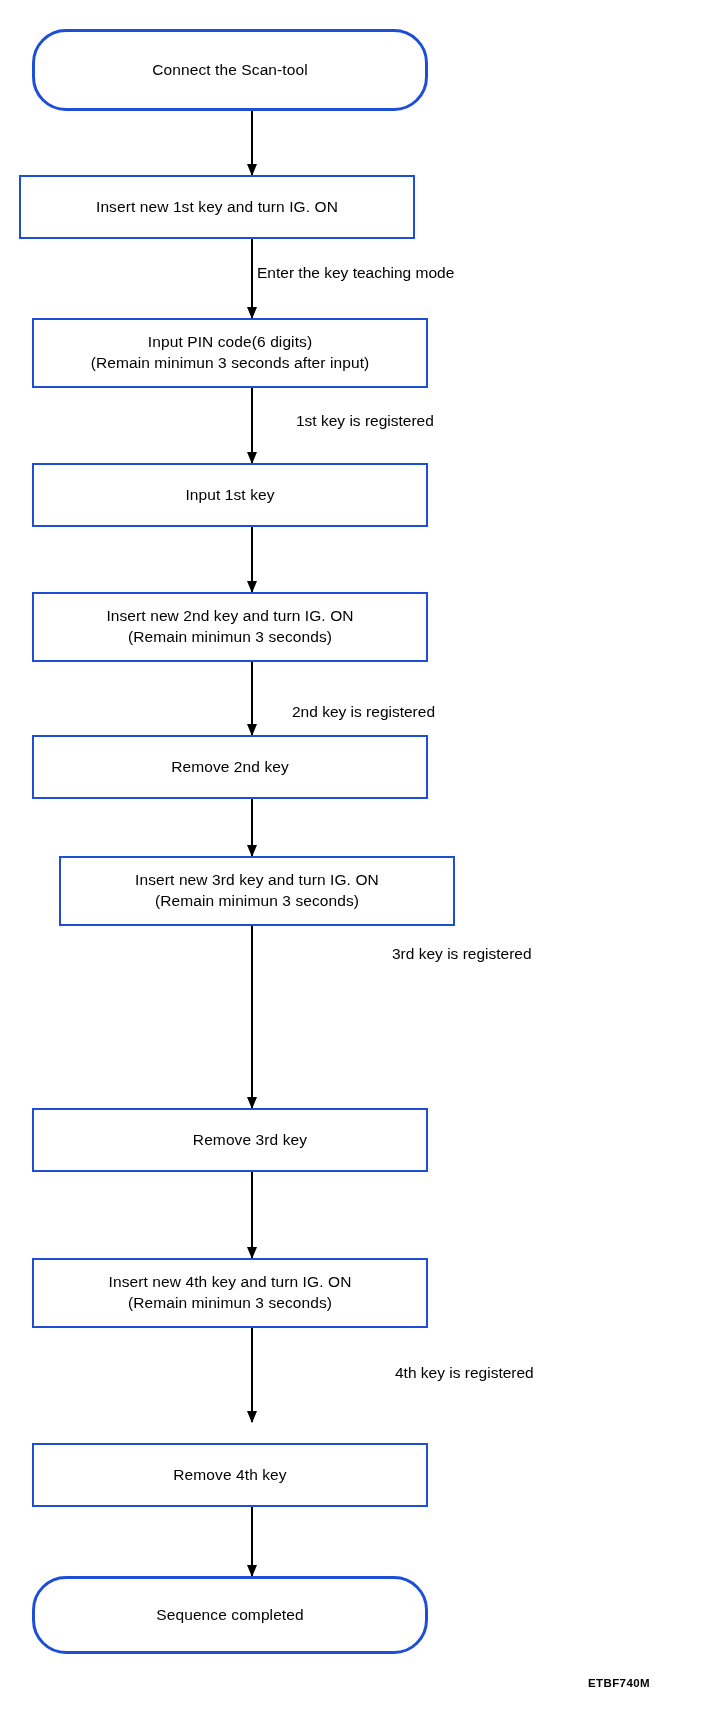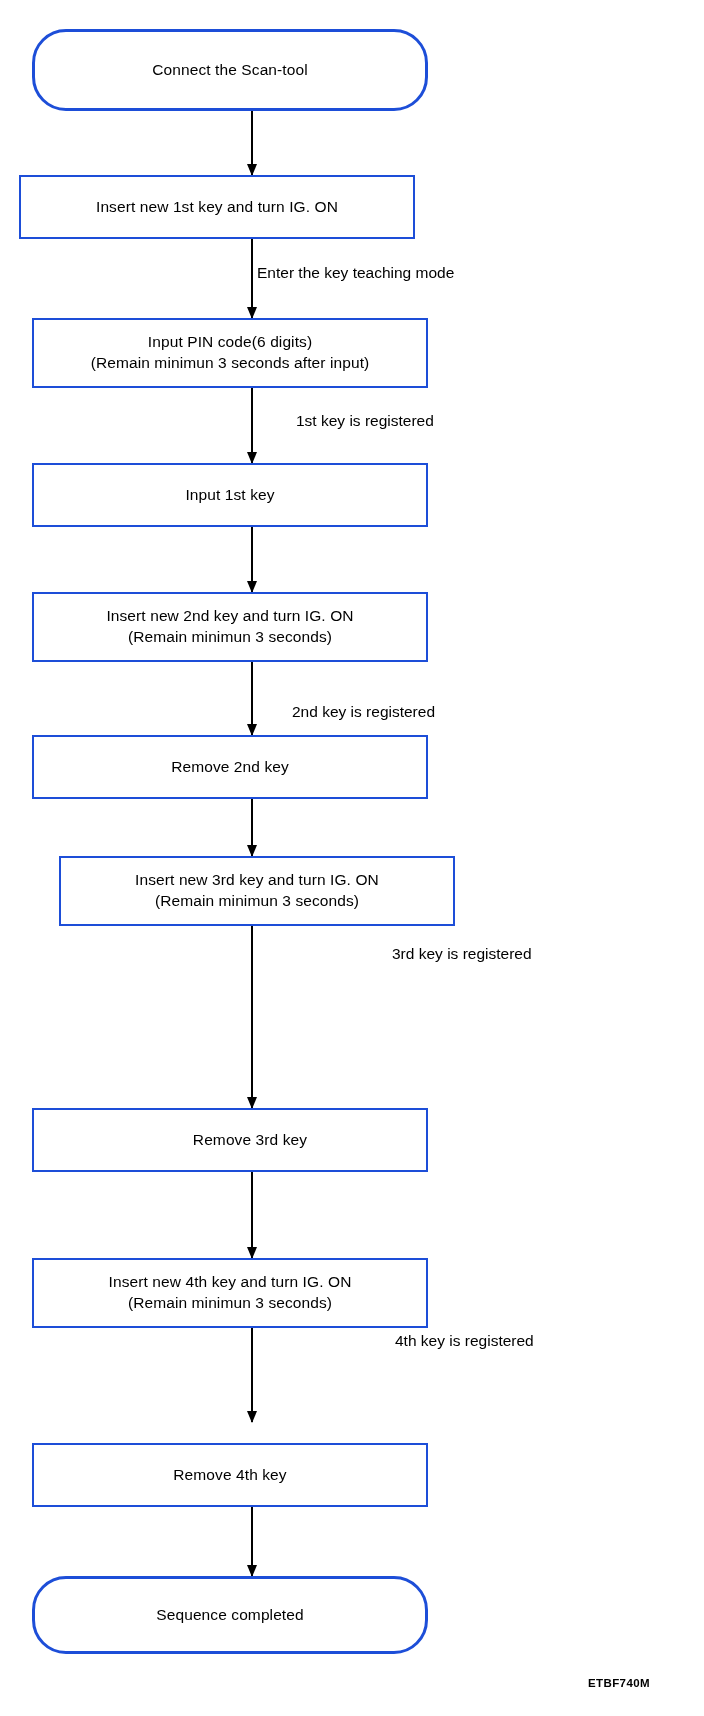--- a/index.html
+++ b/index.html
@@ -91,21 +91,21 @@
       <div class="arrow" style="left: 251px; top: 388px; height: 75px;"></div>
       <div class="edge-label" style="left: 296px; top: 412px;">1st key is registered</div>
       <div class="arrow" style="left: 251px; top: 527px; height: 65px;"></div>
       <div class="arrow" style="left: 251px; top: 662px; height: 73px;"></div>
       <div class="edge-label" style="left: 292px; top: 657px; margin-top: 46px;">2nd key is registered</div>
       <div class="arrow" style="left: 251px; top: 799px; height: 57px;"></div>
       <div class="arrow" style="left: 251px; top: 926px; height: 182px;"></div>
       <div class="edge-label" style="left: 392px; top: 945px;">3rd key is registered</div>
       <div class="arrow" style="left: 251px; top: 1172px; height: 86px;"></div>
       <div class="arrow" style="left: 251px; top: 1328px; height: 94px;"></div>
-      <div class="edge-label" style="left: 395px; top: 1332px;">4th key is registered</div>
+      <div class="edge-label" style="left: 395px; top: 1364px;">4th key is registered</div>
       <div class="arrow" style="left: 251px; top: 1486px; height: 90px;"></div>
     </div>
   <div id="layer-nodes">
       <div class="node terminal" style="left: 32px; top: 29px; width: 396px; height: 82px;">
         <span class="line">Connect the Scan-tool</span>
       </div>
       <div class="node" style="left: 19px; top: 175px; width: 396px; height: 64px;">
         <span class="line">Insert new 1st key and turn IG. ON</span>
       </div>
       <div class="node" style="left: 32px; top: 318px; width: 396px; height: 70px;">

